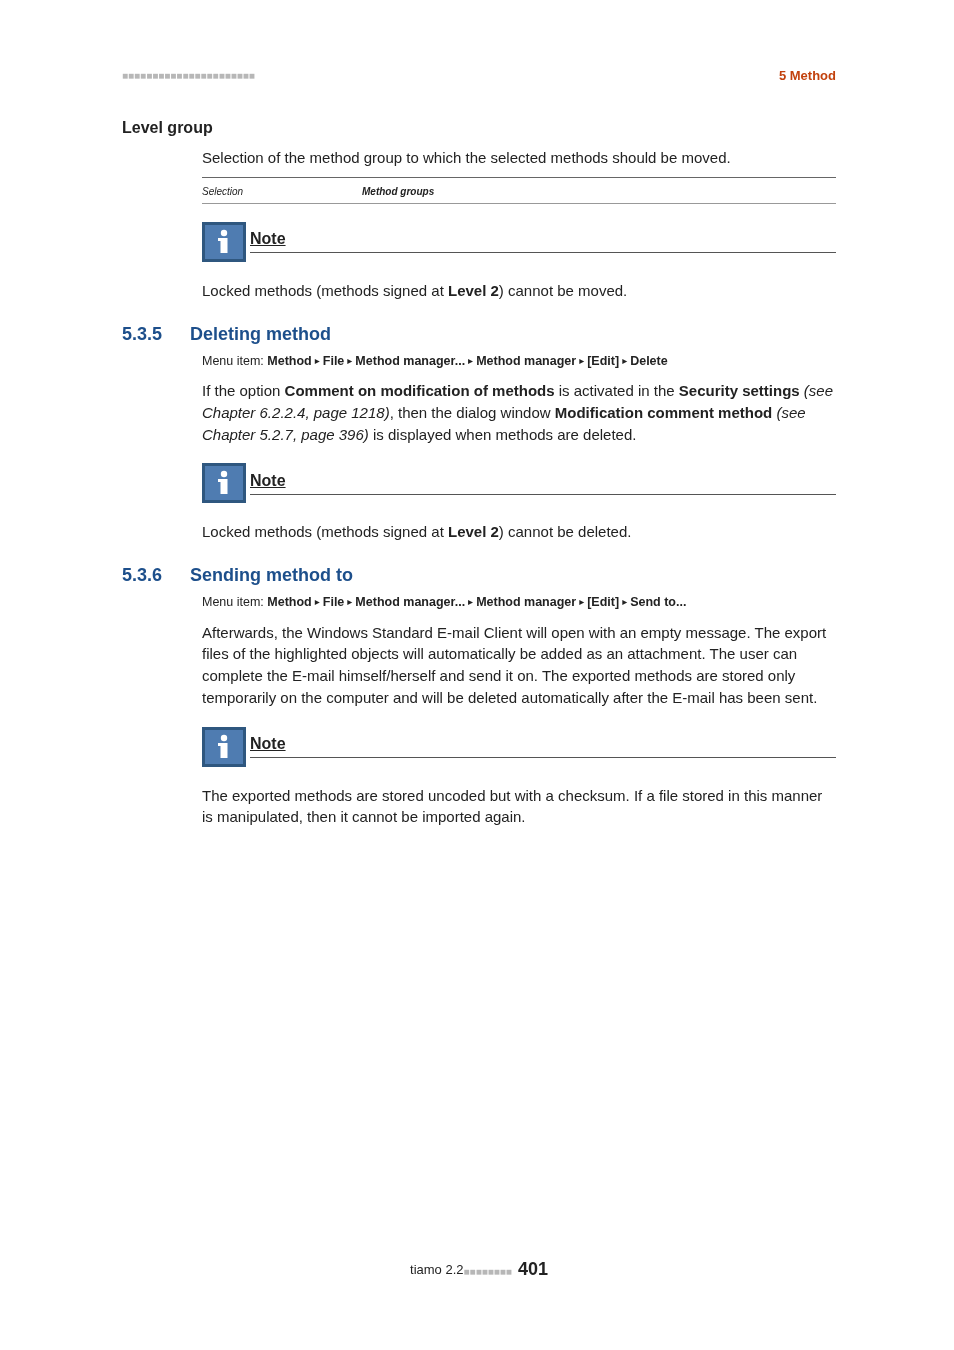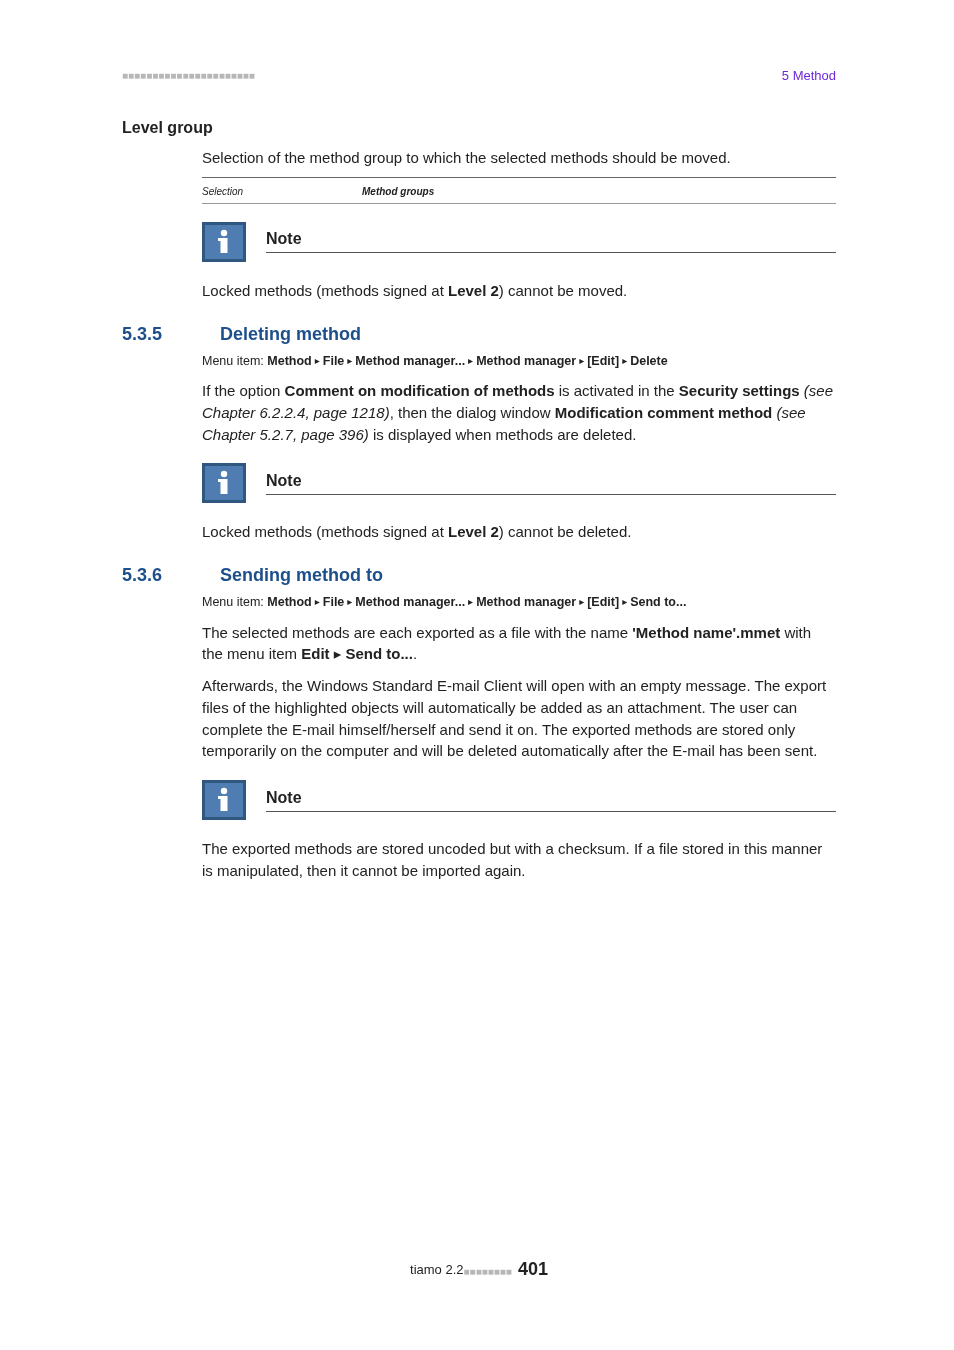--- a/index.html
+++ b/index.html
@@ -20,21 +20,22 @@
     margin-bottom: 36px;
   }
   .header-ticks {
     color: #b7b7b7;
     font-size: 10px;
     letter-spacing: 0;
     font-weight: bold;
   }
   .header-right {
     font-size: 13px;
-    color: #6d28d9;
+    color: #c2410c;
+    font-weight: bold;
   }
   .lvl2-heading {
     font-weight: bold;
     font-size: 16px;
     margin-bottom: 10px;
   }
   .body-block {
     margin-left: 80px;
   }
   .para {
@@ -59,21 +60,22 @@
   }
   .selection-label { width: 160px; }
   .selection-value { font-weight: bold; }
   .note-box {
     margin-top: 18px;
     margin-bottom: 22px;
   }
   .note-head {
     display: flex;
     align-items: center;
-    gap: 20px;
+    gap: 4px;
+    text-decoration: underline;
   }
   .note-icon {
     width: 44px;
     height: 40px;
     background: #4f7cb1;
     border: 3px solid #2f577f;
     display: flex;
     align-items: center;
     justify-content: center;
     flex: none;
@@ -88,21 +90,21 @@
   .note-title-line {
     border: none;
     border-top: 1px solid #555;
   }
   .note-text {
     margin-top: 18px;
     line-height: 1.45;
   }
   .sec-row {
     display: flex;
-    gap: 38px;
+    gap: 8px;
     margin-top: 16px;
     margin-bottom: 8px;
   }
   .sec-num {
     font-weight: bold;
     color: #1d4f8b;
     font-size: 18px;
     width: 60px;
   }
   .sec-title {
@@ -214,23 +216,20 @@
 </div>
 
 <div class="sec-row">
   <div class="sec-num">5.3.6</div>
   <div class="sec-title">Sending method to</div>
 </div>
 <div class="body-block">
   <div class="menu-path">
     <span>Menu item: </span><span class="b">Method</span><span class="tri"></span><span class="b">File</span><span class="tri"></span><span class="b">Method manager...</span><span class="tri"></span><span class="b">Method manager</span><span class="tri"></span><span class="b">[Edit]</span><span class="tri"></span><span class="b">Send to...</span>
   </div>
-  <div class="para">
-    <span>The selected methods are each exported as a file with the name </span><span class="b">'Method name'.mmet</span><span> with the menu item </span><span class="b">Edit</span><span> ▸ </span><span class="b">Send to...</span><span>.</span>
-  </div>
   <div class="para" style="margin-top:10px">Afterwards, the Windows Standard E-mail Client will open with an empty message. The export files of the highlighted objects will automatically be added as an attachment. The user can complete the E-mail himself/herself and send it on. The exported methods are stored only temporarily on the computer and will be deleted automatically after the E-mail has been sent.</div>
 
   <div class="note-box">
     <div class="note-head">
       <div class="note-icon">
         <svg width="20" height="26" viewBox="0 0 20 26">
             <circle cx="10" cy="4" r="3.2" fill="#fff"></circle>
             <rect x="6.5" y="9" width="7" height="15" fill="#fff"></rect>
             <rect x="4" y="9" width="6" height="3" fill="#fff"></rect>
           </svg>

